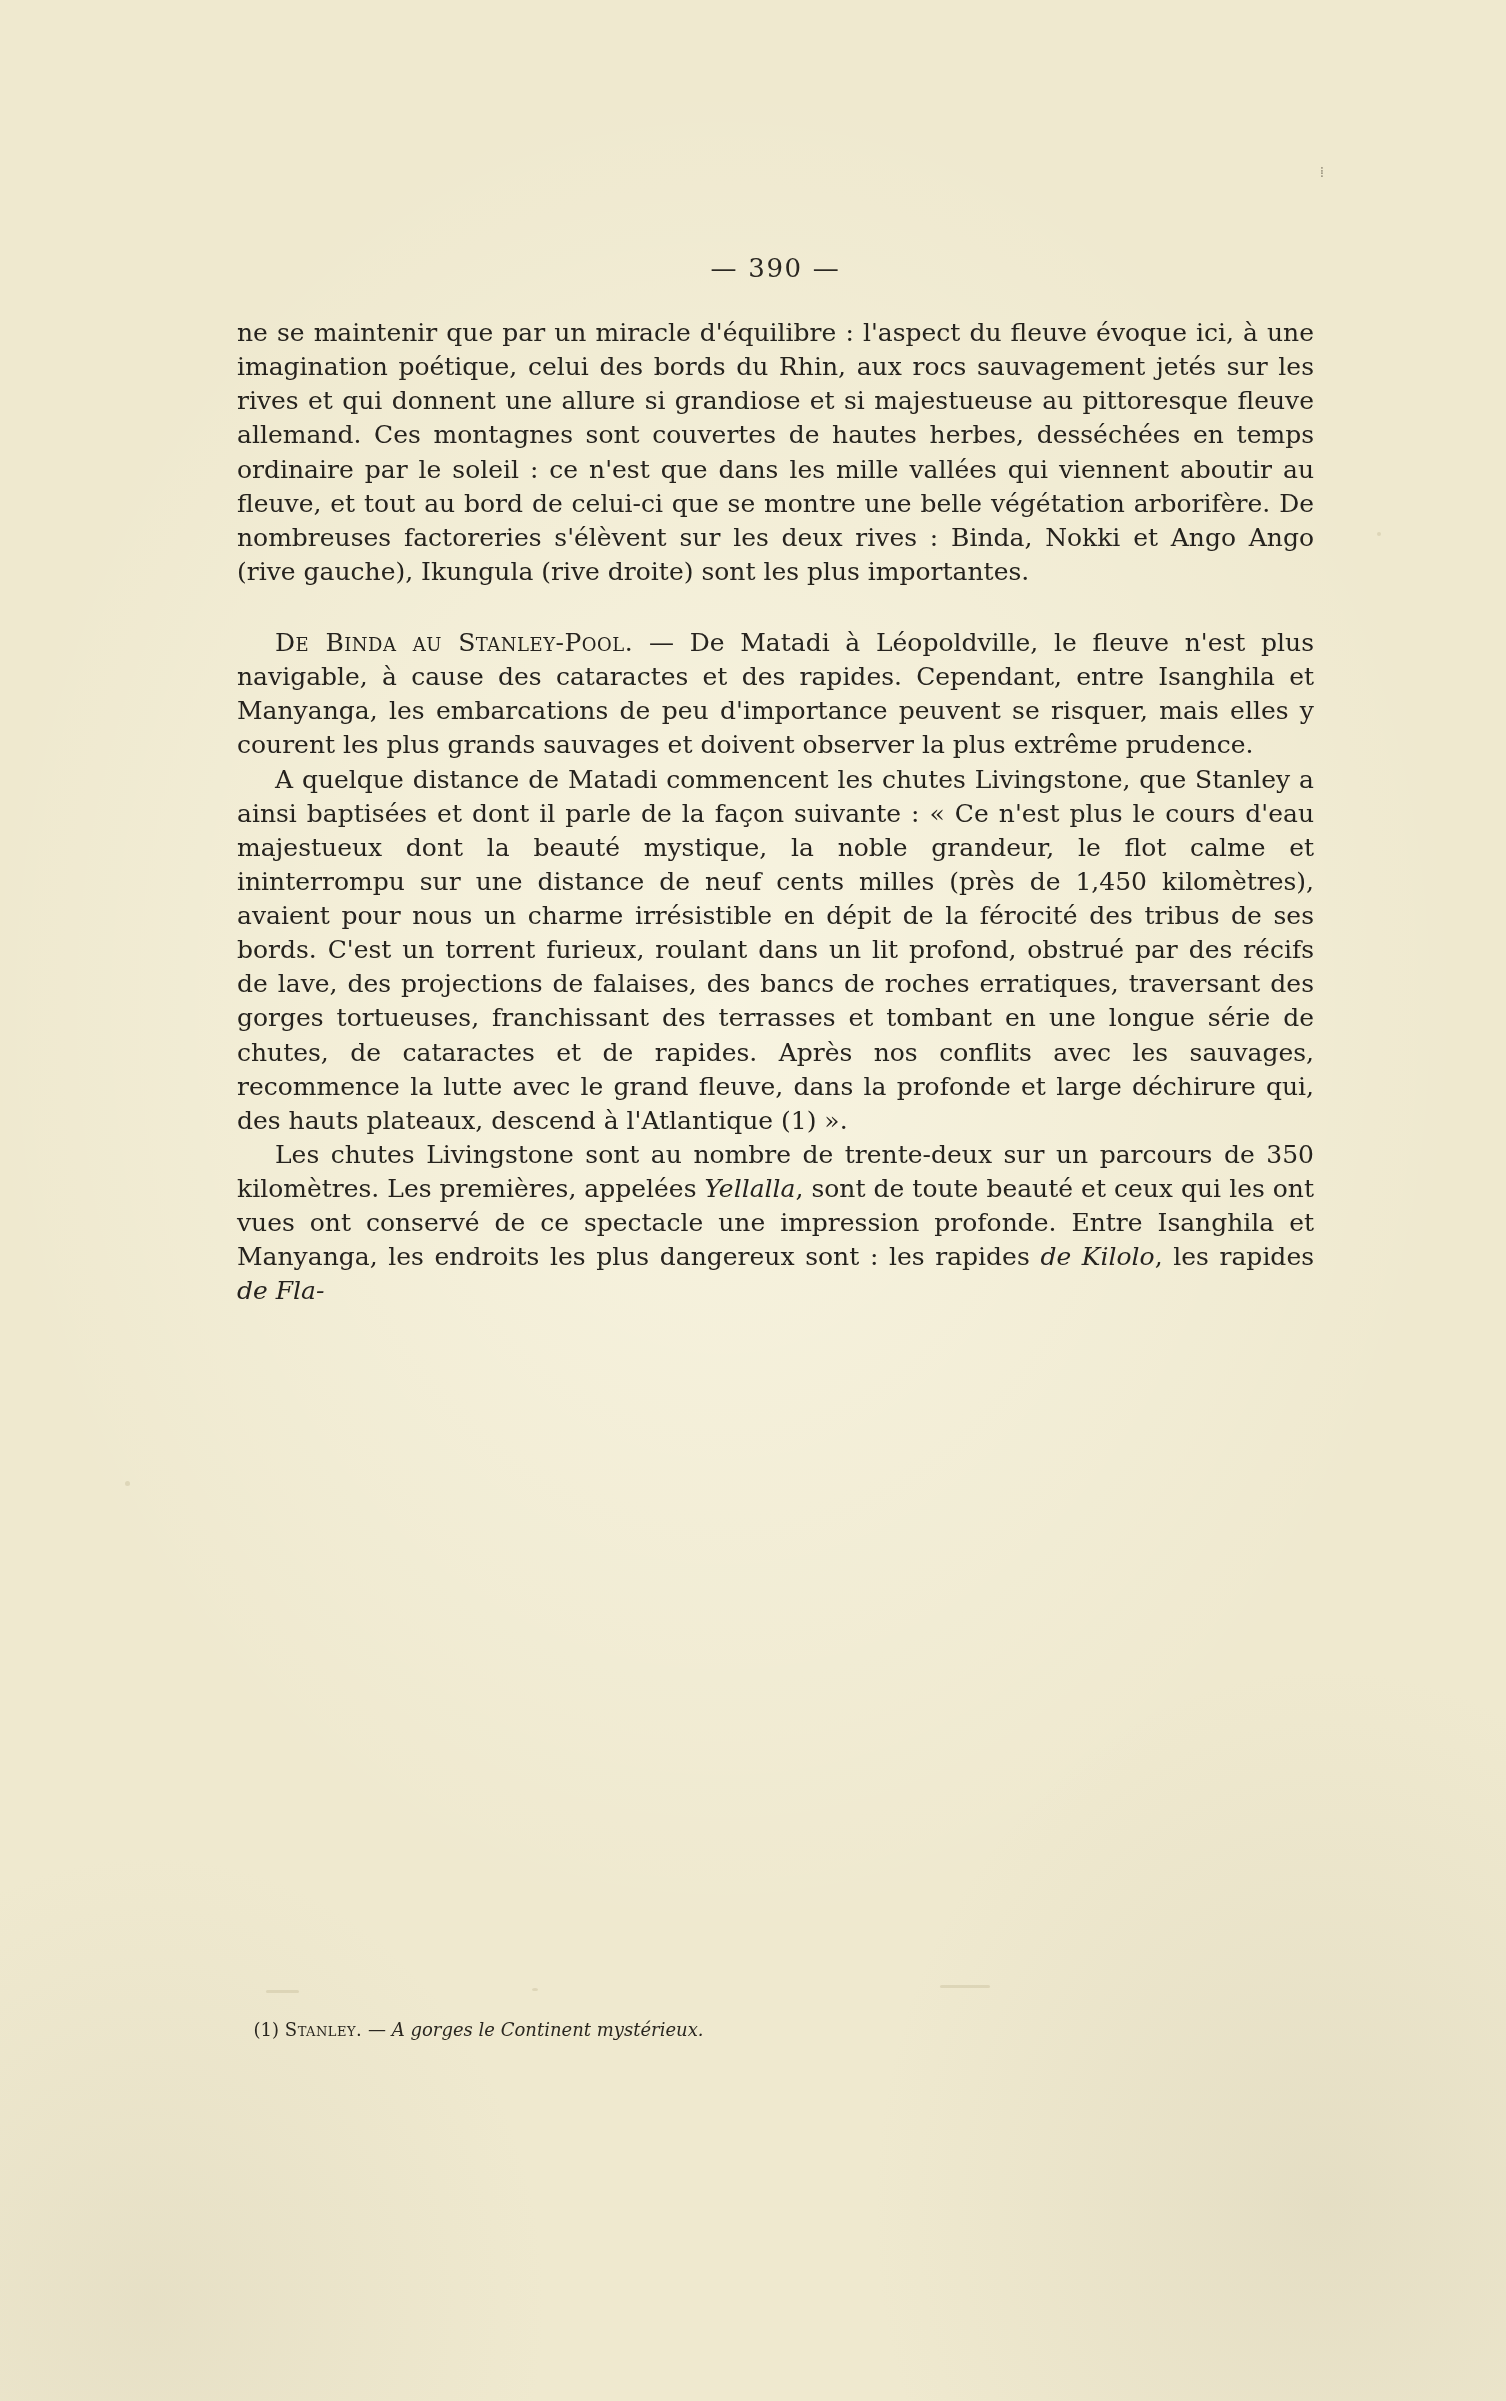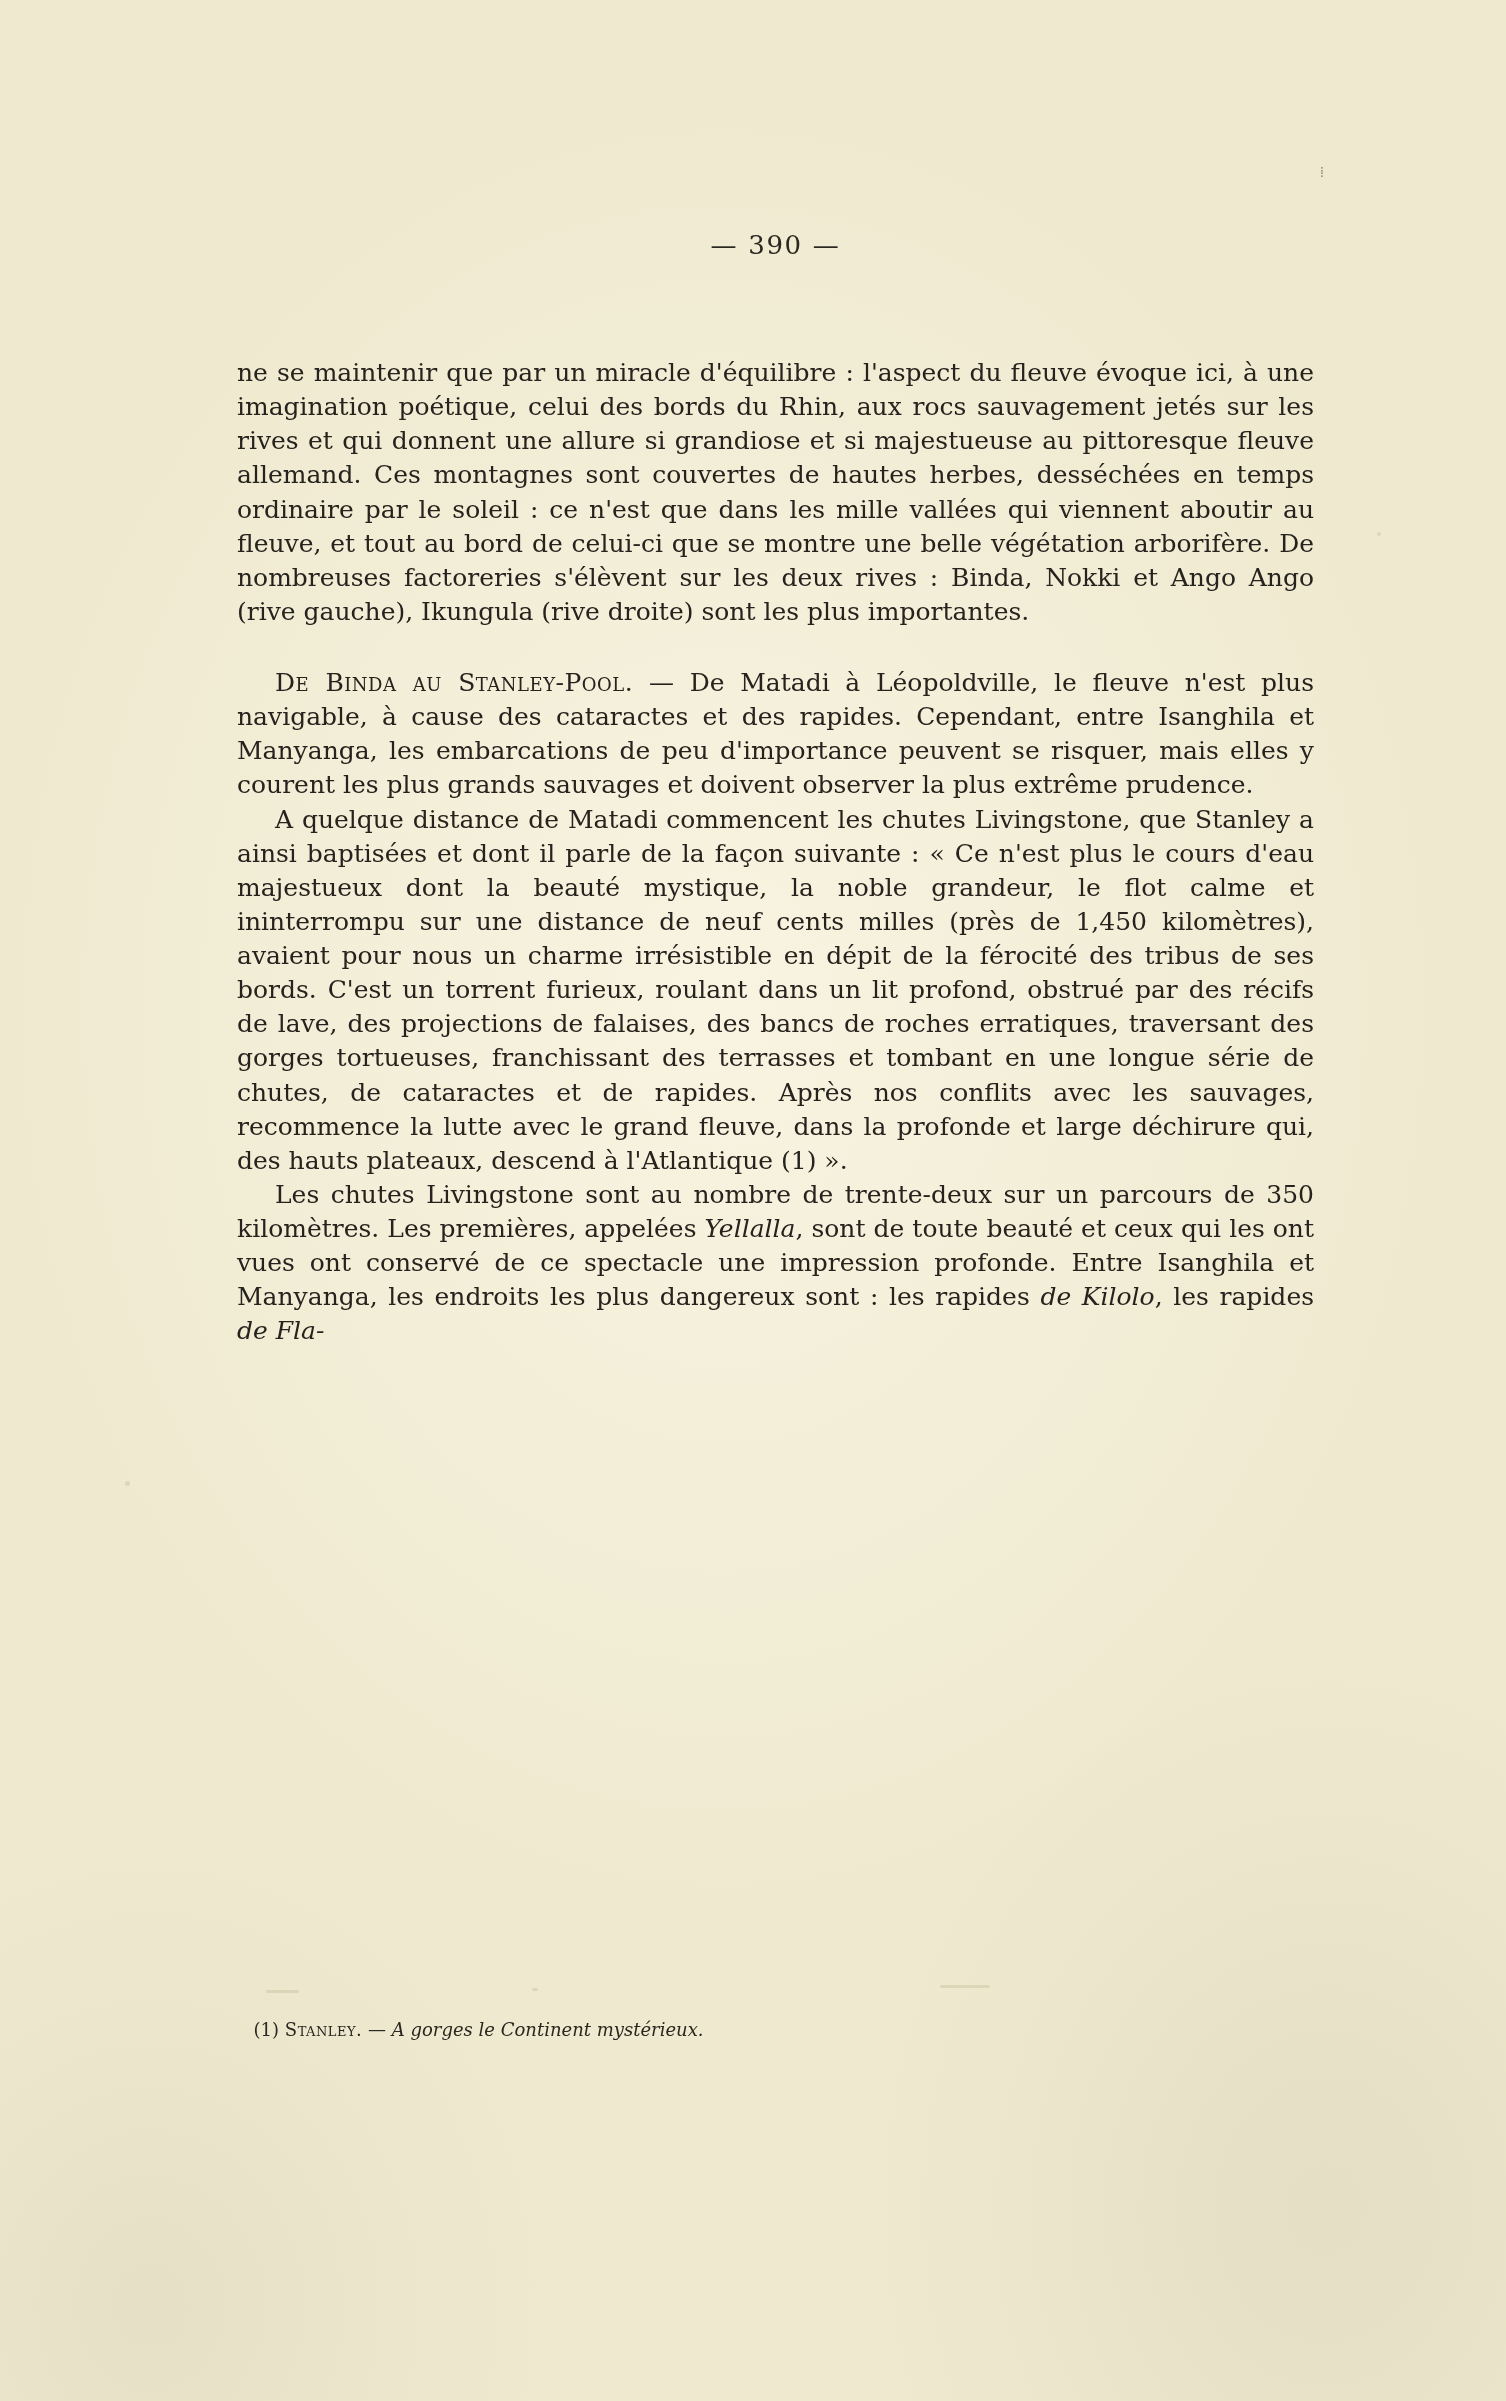--- a/index.html
+++ b/index.html
@@ -42,21 +42,21 @@
     position: absolute;
     left: 1083px;
     top: 165px;
     font-size: 14px;
     color: #8c8672;
     line-height: 1;
   }
   .folio {
     position: absolute;
     left: 0;
-    top: 230px;
+    top: 253px;
     width: 1077px;
     text-align: center;
     font-size: 26px;
     letter-spacing: 1.7px;
     color: #2b2822;
   }
   .body-text {
     position: absolute;
     left: 0;
     top: 316px;
@@ -66,21 +66,20 @@
     margin: 0;
     font-size: 25px;
     line-height: 1.365;
     text-align: justify;
     text-justify: inter-word;
     color: #26231e;
     hyphens: manual;
   }
   p.first {
     text-indent: 0;
-    margin-top: 40px;
   }
   p.indent {
     text-indent: 38px;
   }
   .gap {
     height: 37px;
   }
   .smallcaps {
     font-variant: small-caps;
     letter-spacing: 0.5px;

